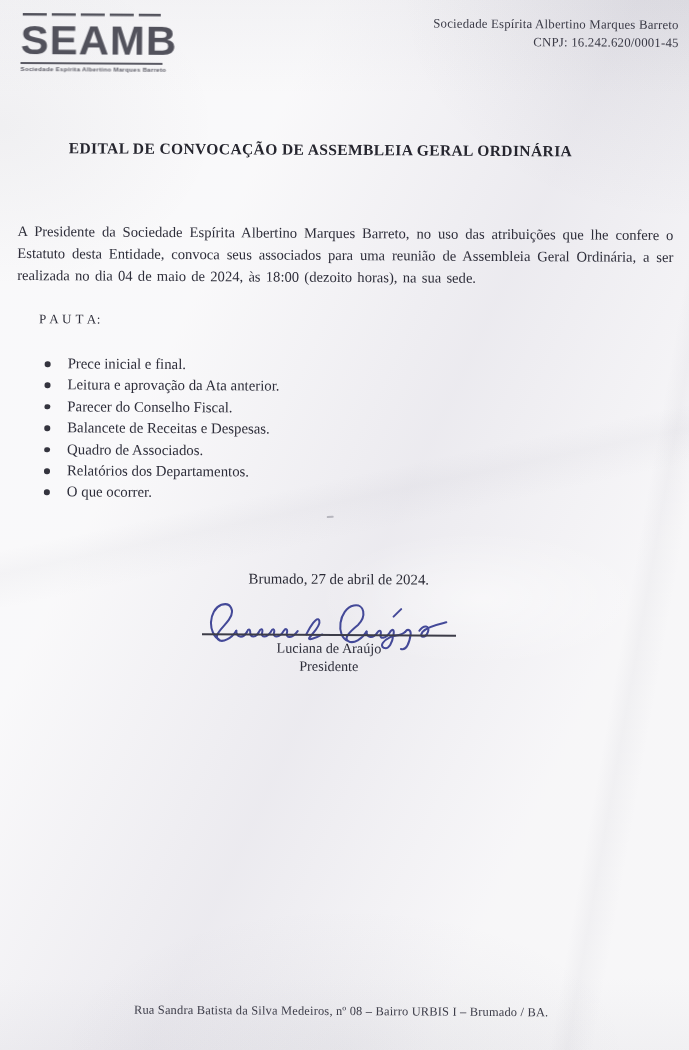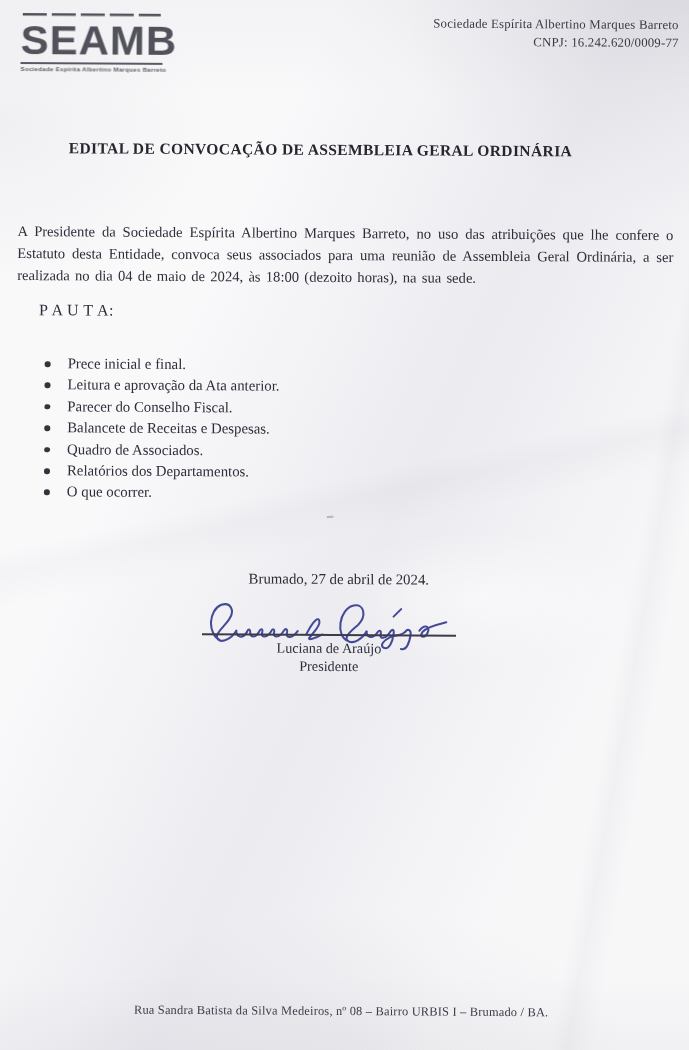--- a/index.html
+++ b/index.html
@@ -62,22 +62,22 @@
   .title{
     position:absolute;left:0;right:0;top:141px;margin:0;
     text-align:center;transform:translateX(-26px);
     font-size:15.5px;font-weight:bold;letter-spacing:0.4px;color:#26262f;
   }
   .bodytext{
     position:absolute;left:16px;right:17px;top:222px;margin:0;
     font-size:14.6px;line-height:22px;text-align:justify;word-spacing:1.6px;
   }
   .pauta{
-    position:absolute;left:38px;top:303px;
-    font-size:16px;letter-spacing:0.5px;
+    position:absolute;left:38px;top:313px;
+    font-size:13px;letter-spacing:0.5px;
   }
   .agenda{
     position:absolute;left:67px;top:355px;margin:0;padding:0;list-style:none;
     font-size:14.8px;line-height:21.4px;
   }
   .agenda li{position:relative;}
   .agenda li::before{
     content:"";position:absolute;left:-23px;top:8px;width:5.5px;height:5.5px;
     border-radius:50%;background:#34343e;
   }
@@ -111,21 +111,21 @@
 
     <div class="logo">
       <div class="logo-overline"></div>
       <div class="logo-acronym">SEAMB</div>
       <div class="logo-rule"></div>
       <div class="logo-tagline">Sociedade Espírita Albertino Marques Barreto</div>
     </div>
 
     <div class="letterhead">
       <div>Sociedade Espírita Albertino Marques Barreto</div>
-      <div>CNPJ: 16.242.620/0009-77</div>
+      <div>CNPJ: 16.242.620/0001-45</div>
     </div>
 
     <h1 class="title">EDITAL DE CONVOCAÇÃO DE ASSEMBLEIA GERAL ORDINÁRIA</h1>
 
     <p class="bodytext">A Presidente da Sociedade Espírita Albertino Marques Barreto, no uso das atribuições que lhe confere o Estatuto desta Entidade, convoca seus associados para uma reunião de Assembleia Geral Ordinária, a ser realizada no dia 04 de maio de 2024, às 18:00 (dezoito horas), na sua sede.</p>
 
     <div class="pauta">P A U T A:</div>
 
     <ul class="agenda">
         <li>Prece inicial e final.</li>

